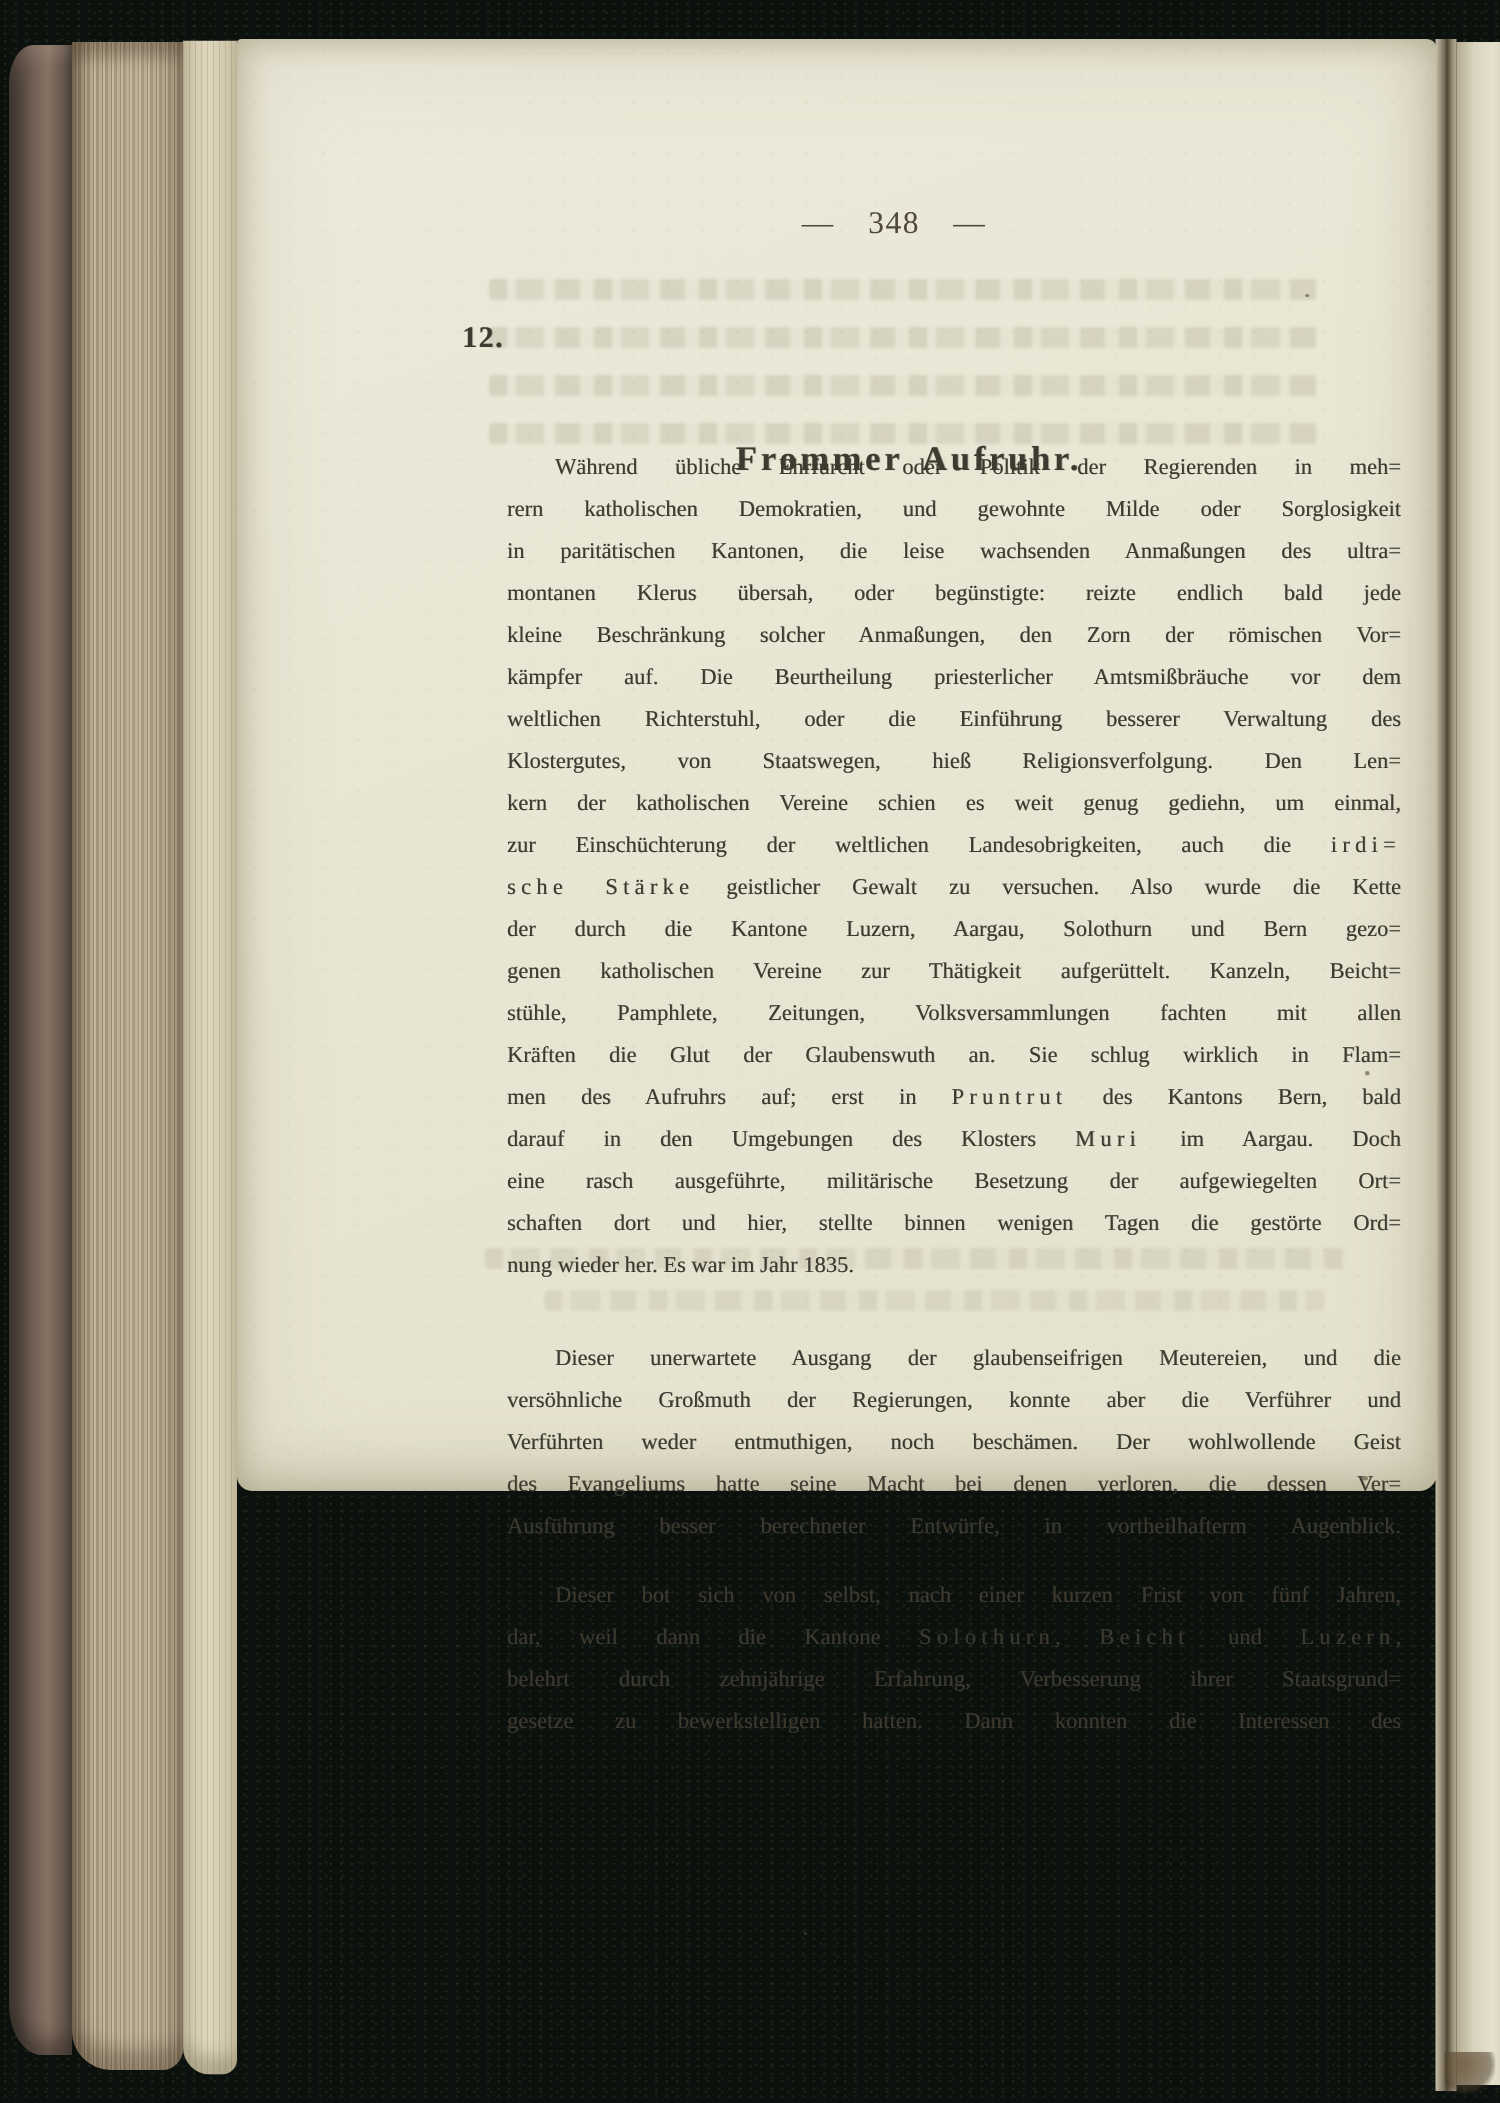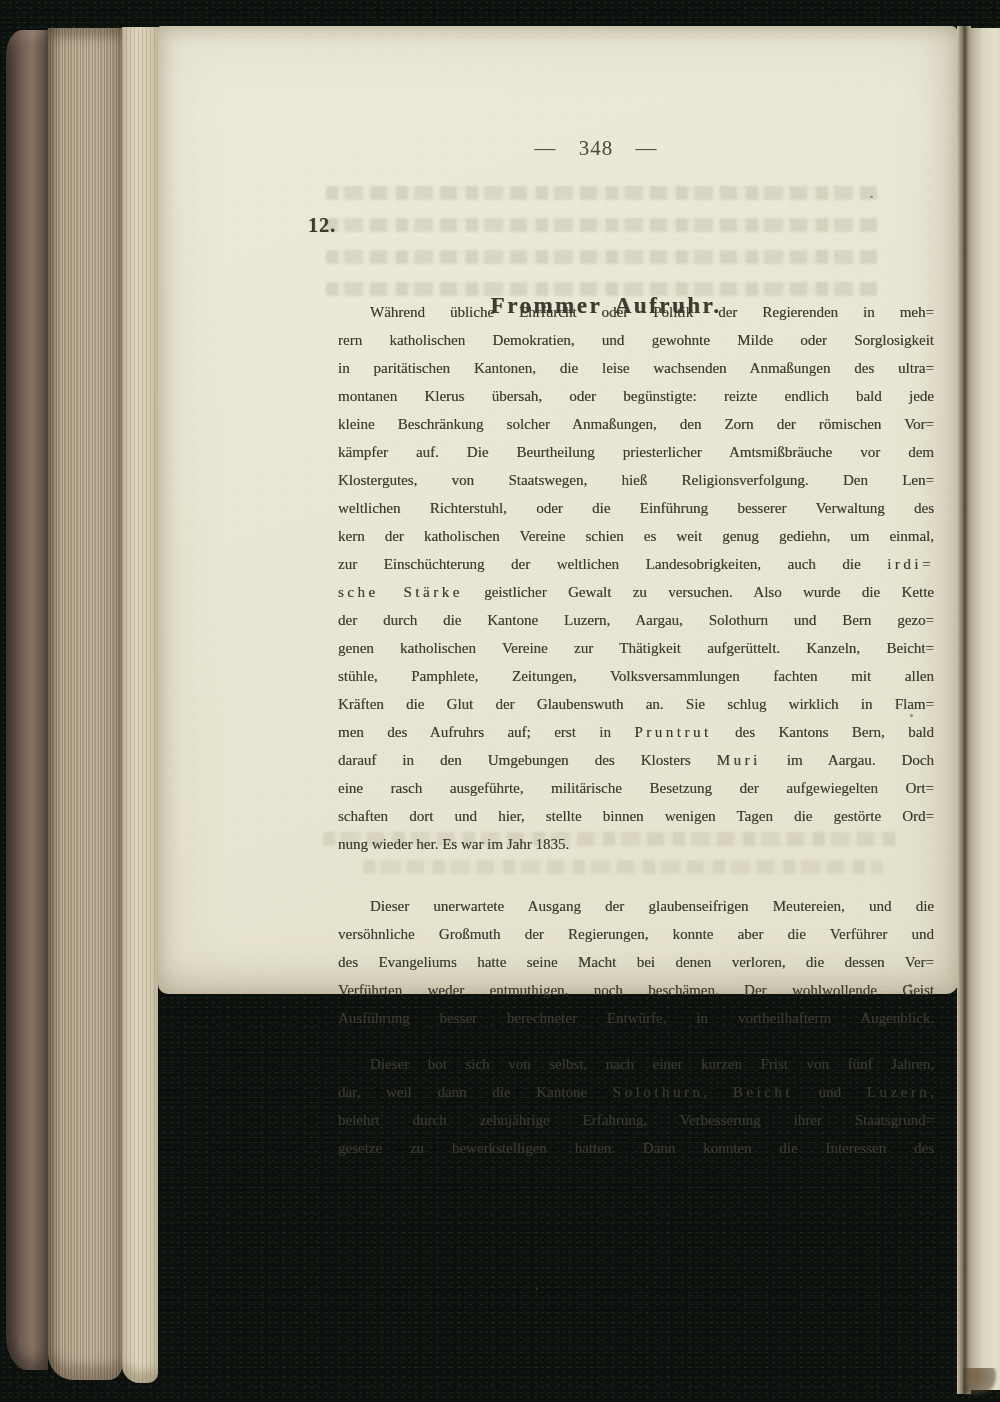--- a/index.html
+++ b/index.html
@@ -148,40 +148,40 @@
     <div class="secno">12.</div>
     <div class="chapter-title">Frommer Aufruhr.</div>
     <div class="text-block">
         <div class="para">
           <div class="line first"><span>Während übliche Ehrfurcht oder Politik der Regierenden in meh=</span></div>
           <div class="line"><span>rern katholischen Demokratien, und gewohnte Milde oder Sorglosigkeit</span></div>
           <div class="line"><span>in paritätischen Kantonen, die leise wachsenden Anmaßungen des ultra=</span></div>
           <div class="line"><span>montanen Klerus übersah, oder begünstigte: reizte endlich bald jede</span></div>
           <div class="line"><span>kleine Beschränkung solcher Anmaßungen, den Zorn der römischen Vor=</span></div>
           <div class="line"><span>kämpfer auf. Die Beurtheilung priesterlicher Amtsmißbräuche vor dem</span></div>
+          <div class="line"><span>weltlichen Richterstuhl, oder die Einführung besserer Verwaltung des</span></div>
           <div class="line"><span>Klostergutes, von Staatswegen, hieß Religionsverfolgung. Den Len=</span></div>
-          <div class="line"><span>weltlichen Richterstuhl, oder die Einführung besserer Verwaltung des</span></div>
           <div class="line"><span>kern der katholischen Vereine schien es weit genug gediehn, um einmal,</span></div>
           <div class="line"><span>zur Einschüchterung der weltlichen Landesobrigkeiten, auch die </span><span class="sperr">irdi=</span></div>
           <div class="line"><span class="sperr">sche Stärke</span><span> geistlicher Gewalt zu versuchen. Also wurde die Kette</span></div>
           <div class="line"><span>der durch die Kantone Luzern, Aargau, Solothurn und Bern gezo=</span></div>
           <div class="line"><span>genen katholischen Vereine zur Thätigkeit aufgerüttelt. Kanzeln, Beicht=</span></div>
           <div class="line"><span>stühle, Pamphlete, Zeitungen, Volksversammlungen fachten mit allen</span></div>
           <div class="line"><span>Kräften die Glut der Glaubenswuth an. Sie schlug wirklich in Flam=</span></div>
           <div class="line"><span>men des Aufruhrs auf; erst in </span><span class="sperr">Pruntrut</span><span> des Kantons Bern, bald</span></div>
           <div class="line"><span>darauf in den Umgebungen des Klosters </span><span class="sperr">Muri</span><span> im Aargau. Doch</span></div>
           <div class="line"><span>eine rasch ausgeführte, militärische Besetzung der aufgewiegelten Ort=</span></div>
           <div class="line"><span>schaften dort und hier, stellte binnen wenigen Tagen die gestörte Ord=</span></div>
           <div class="line last"><span>nung wieder her. Es war im Jahr 1835.</span></div>
         </div>
         <div class="para">
           <div class="line first"><span>Dieser unerwartete Ausgang der glaubenseifrigen Meutereien, und die</span></div>
           <div class="line"><span>versöhnliche Großmuth der Regierungen, konnte aber die Verführer und</span></div>
+          <div class="line"><span>Verführten weder entmuthigen, noch beschämen. Der wohlwollende Geist</span></div>
           <div class="line"><span>des Evangeliums hatte seine Macht bei denen verloren, die dessen Ver=</span></div>
-          <div class="line"><span>Verführten weder entmuthigen, noch beschämen. Der wohlwollende Geist</span></div>
           <div class="line"><span>Ausführung besser berechneter Entwürfe, in vortheilhafterm Augenblick.</span></div>
         </div>
         <div class="para">
           <div class="line first"><span>Dieser bot sich von selbst, nach einer kurzen Frist von fünf Jahren,</span></div>
           <div class="line"><span>dar, weil dann die Kantone </span><span class="sperr">Solothurn</span><span>, </span><span class="sperr">Beicht</span><span> und </span><span class="sperr">Luzern</span><span>,</span></div>
           <div class="line"><span>belehrt durch zehnjährige Erfahrung, Verbesserung ihrer Staatsgrund=</span></div>
           <div class="line"><span>gesetze zu bewerkstelligen hatten. Dann konnten die Interessen des</span></div>
         </div>
       </div>
   </div>

